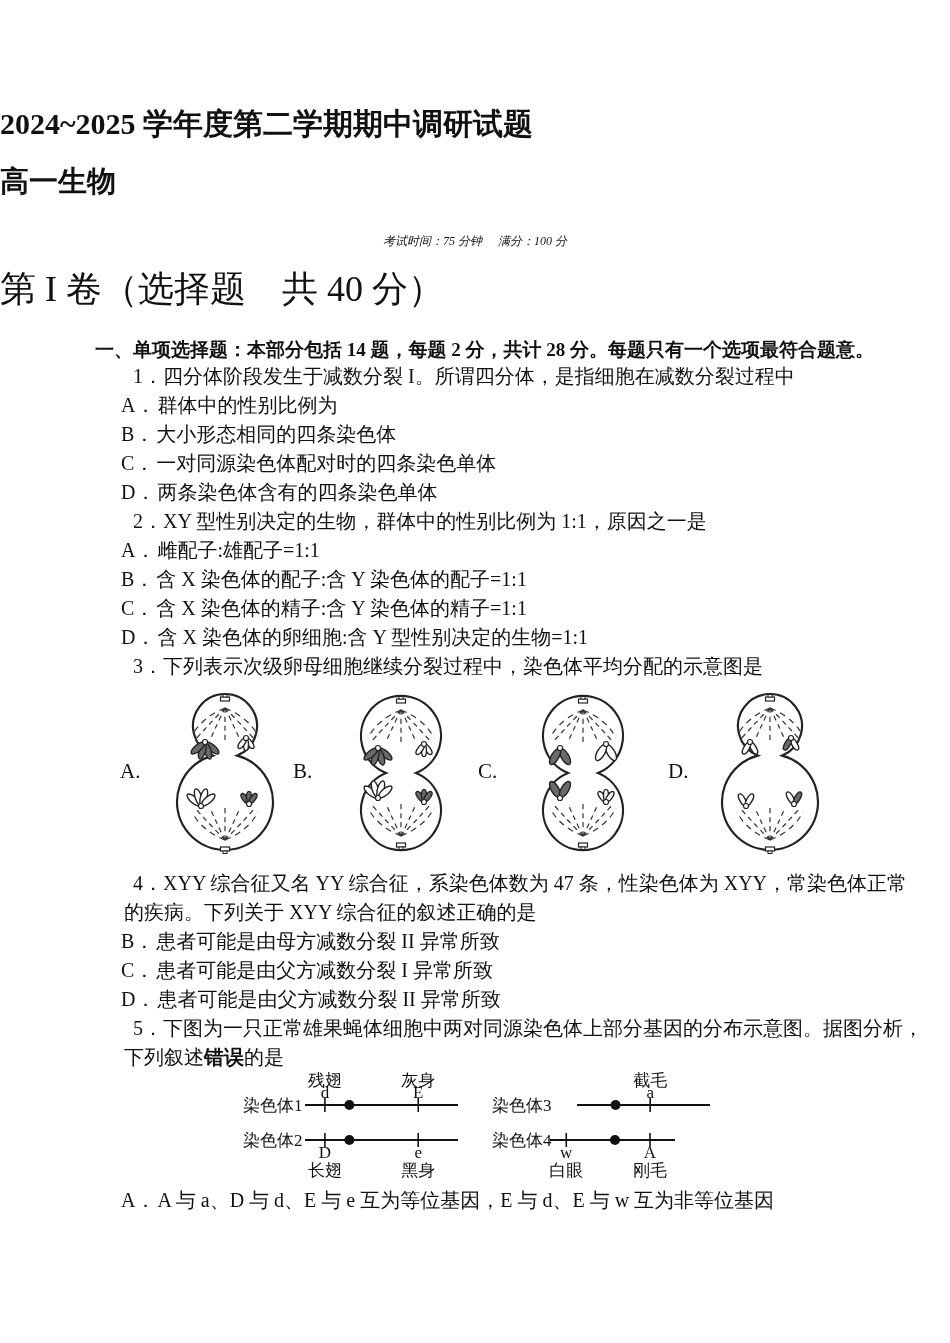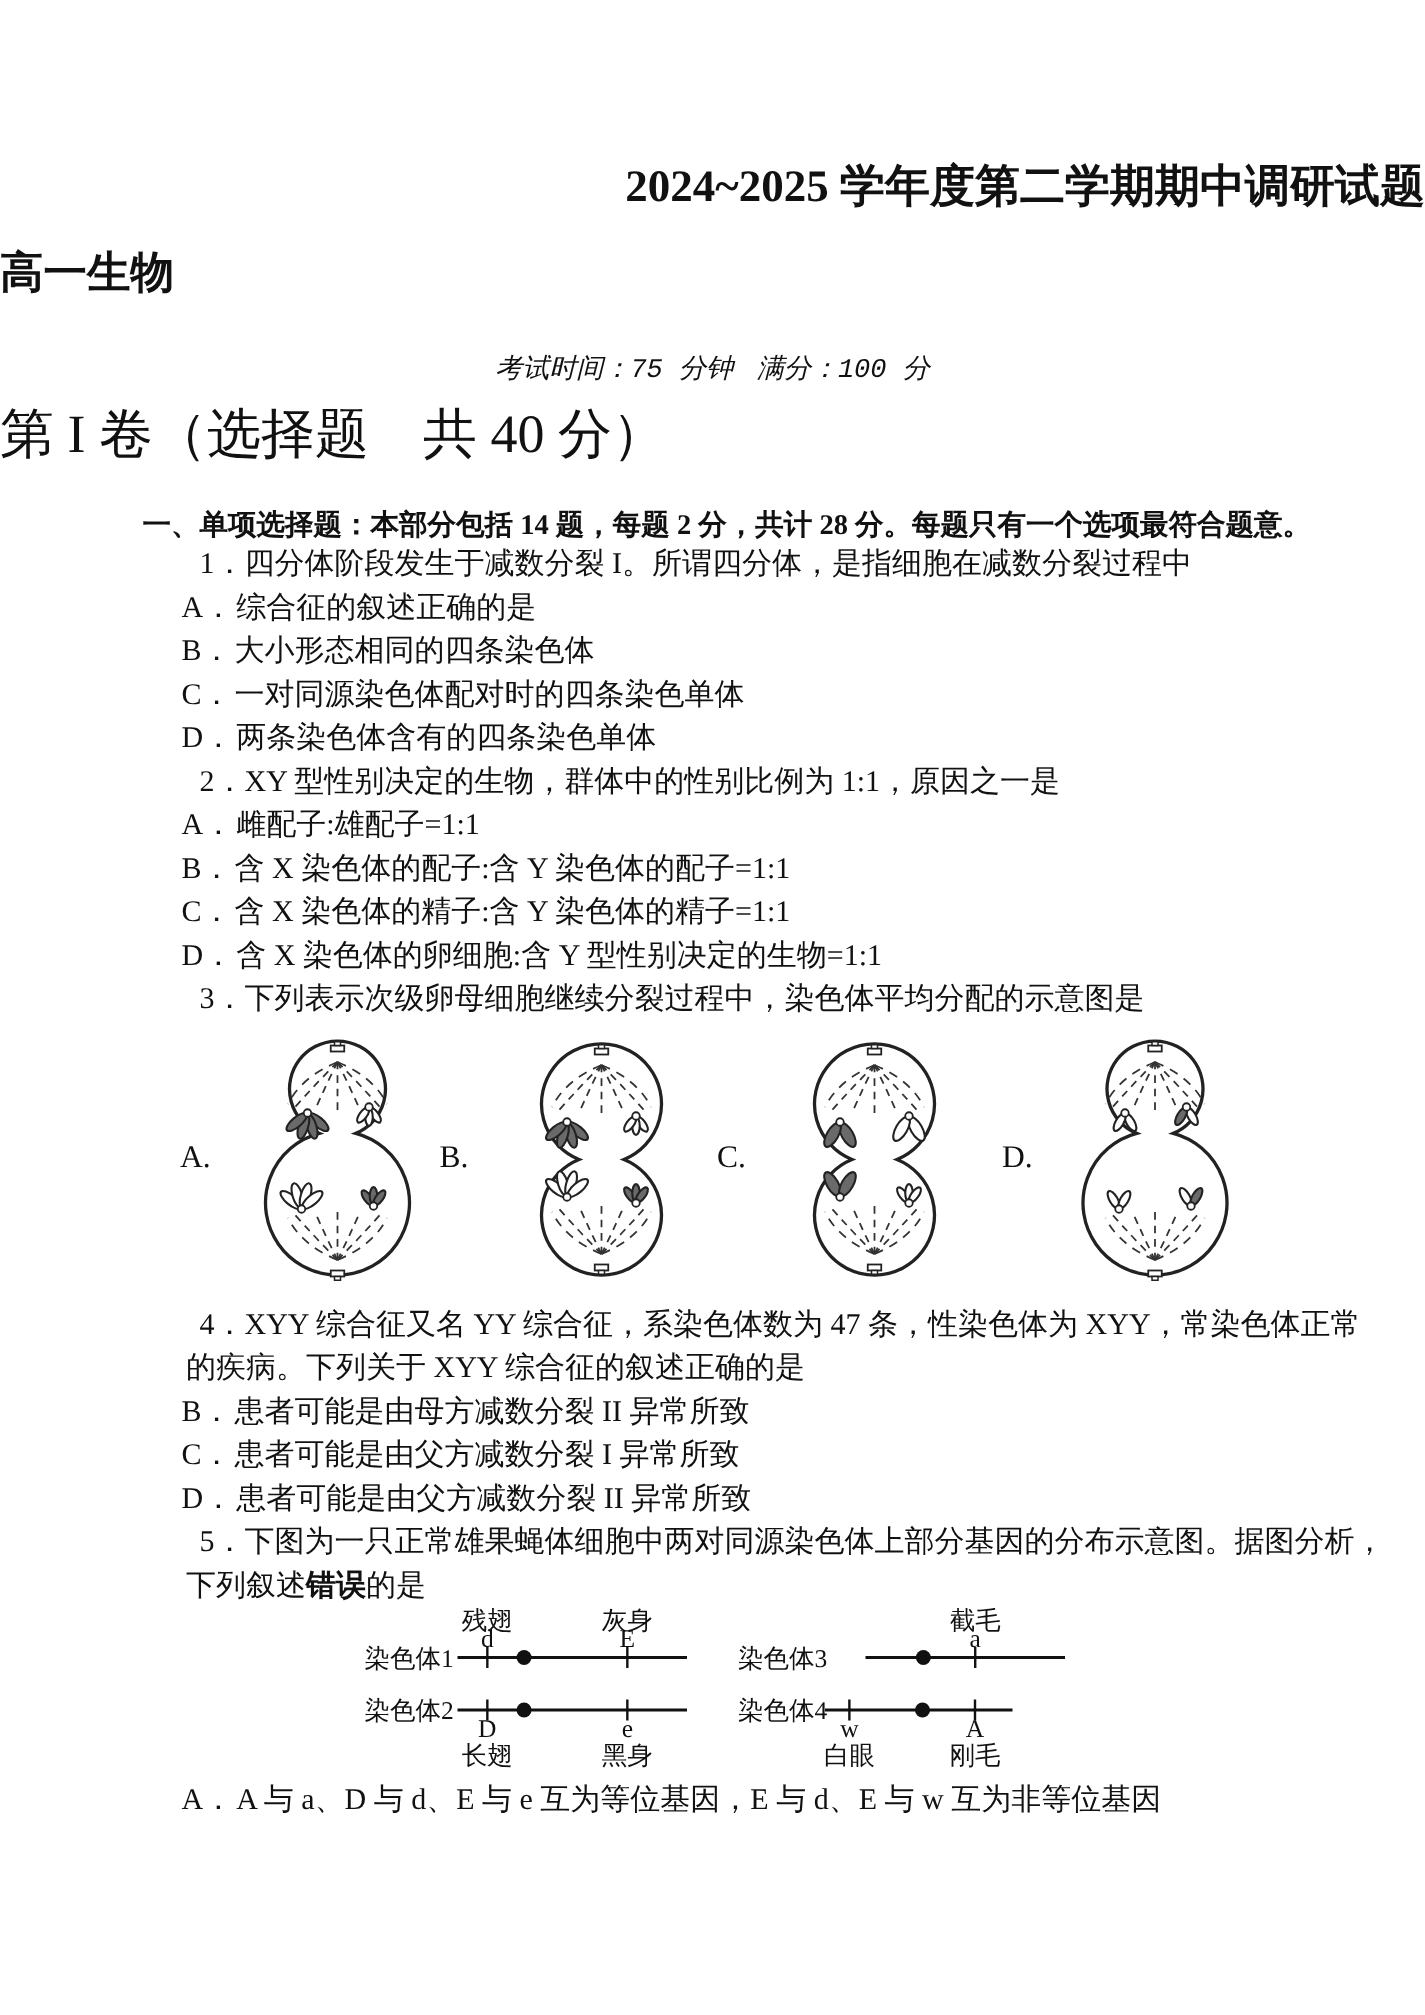--- a/index.html
+++ b/index.html
@@ -1,23 +1,23 @@
 <!DOCTYPE html>
 <html><head>
 <meta charset="utf-8">
 <style>
   html,body{margin:0;padding:0;background:#ffffff;}
   .page{position:relative;width:950px;height:1343px;background:#fff;color:#111;
         font-family:"Liberation Serif","DejaVu Serif",serif;overflow:hidden;}
-  .title1{position:absolute;top:104px;left:0;width:100%;text-align:right;
+  .title1{position:absolute;top:104px;left:0;width:100%;text-align:left;
           font-size:30px;font-weight:700;white-space:nowrap;}
   .title2{position:absolute;top:162px;left:0;width:100%;text-align:left;
           font-size:29px;font-weight:700;white-space:nowrap;}
   .exam-info{position:absolute;top:233px;left:0;width:100%;display:flex;
-          justify-content:center;gap:16px;font-size:18px;font-style:italic;white-space:nowrap;font-family:Liberation Mono, monospace;}
+          justify-content:center;gap:16px;font-size:12px;font-style:italic;white-space:nowrap;}
   .part-title{position:absolute;top:265px;left:0;width:100%;text-align:left;
           font-size:36px;white-space:nowrap;}
   .instructions{position:absolute;top:337px;left:95px;width:800px;
           font-family:Liberation Serif, serif;
           font-weight:700;font-size:19px;white-space:nowrap;}
   .content{position:absolute;left:95px;top:362px;width:790px;
           font-size:20px;line-height:29px;}
   .stem{padding-left:29px;text-indent:-29px;white-space:nowrap;margin-left:38px;}
   .stem-cont{padding-left:29px;white-space:nowrap;}
   .option{padding-left:26px;white-space:nowrap;}
@@ -40,21 +40,21 @@
     <span>考试时间：75 分钟</span>
     <span>满分：100 分</span>
   </div>
   <div class="part-title">第 I 卷（选择题　共 40 分）</div>
   <div class="instructions">一、单项选择题：本部分包括 14 题，每题 2 分，共计 28 分。每题只有一个选项最符合题意。</div>
 
   <div class="content">
 
     <div>
       <div class="stem"><span class="qnum">1．</span><span>四分体阶段发生于减数分裂 I。所谓四分体，是指细胞在减数分裂过程中</span></div>
-      <div class="option"><span class="olabel">A．</span><span>综合征的叙述正确的是</span></div>
+      <div class="option"><span class="olabel">A．</span><span>群体中的性别比例为</span></div>
       <div class="option"><span class="olabel">B．</span><span>大小形态相同的四条染色体</span></div>
       <div class="option"><span class="olabel">C．</span><span>一对同源染色体配对时的四条染色单体</span></div>
       <div class="option"><span class="olabel">D．</span><span>两条染色体含有的四条染色单体</span></div>
     </div>
 
     <div>
       <div class="stem"><span class="qnum">2．</span><span>XY 型性别决定的生物，群体中的性别比例为 1:1，原因之一是</span></div>
       <div class="option"><span class="olabel">A．</span><span>雌配子:雄配子=1:1</span></div>
       <div class="option"><span class="olabel">B．</span><span>含 X 染色体的配子:含 Y 染色体的配子=1:1</span></div>
       <div class="option"><span class="olabel">C．</span><span>含 X 染色体的精子:含 Y 染色体的精子=1:1</span></div>

